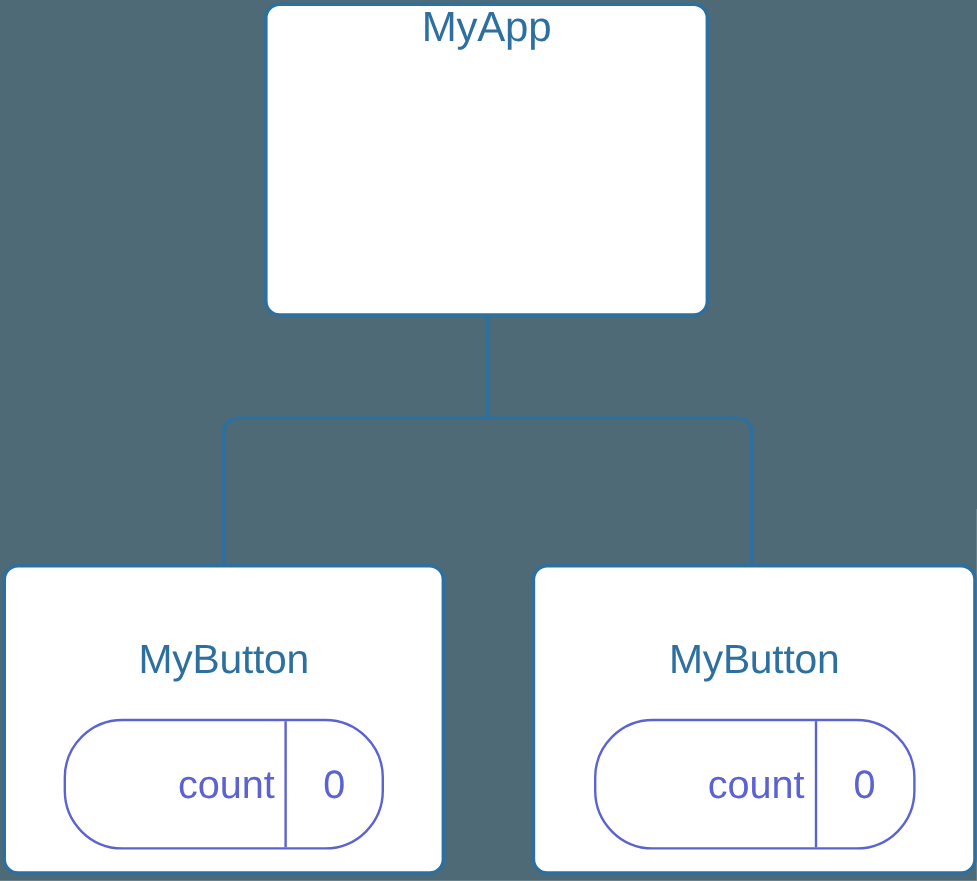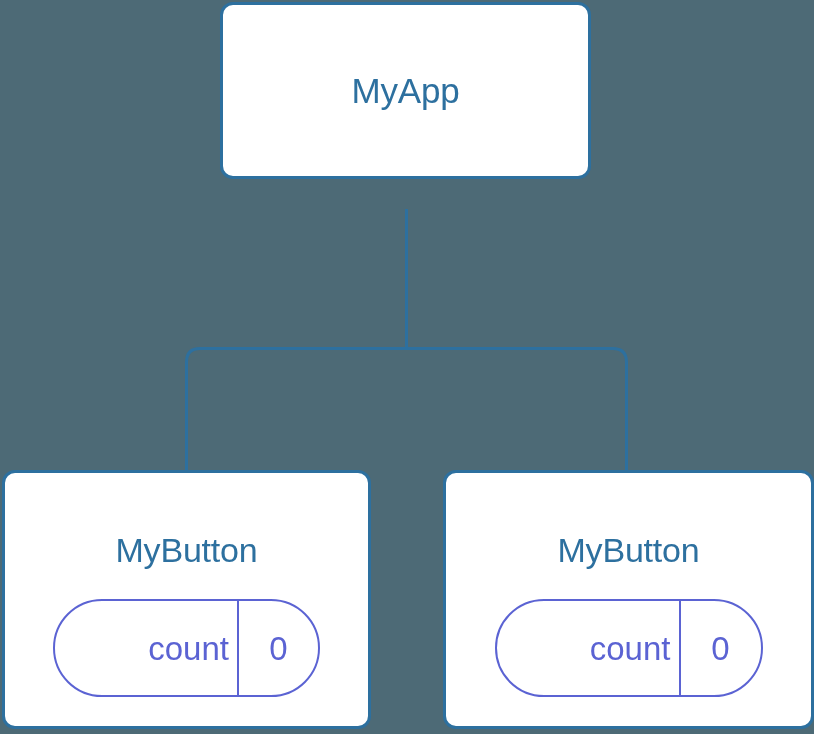--- a/index.html
+++ b/index.html
@@ -41,22 +41,21 @@
     box-sizing: border-box;
     display: flex;
     flex-direction: column;
     align-items: center;
   }
 
   .node-root {
     left: 220px;
     top: 2px;
     width: 371px;
-    height: 177px;
-    justify-content: center;
+    height: 262px;
   }
 
   .node-child-left {
     left: 2px;
     top: 470px;
     width: 369px;
     height: 259px;
   }
 
   .node-child-right {
@@ -77,21 +76,21 @@
 
   .node-child-left .node-title,
   .node-child-right .node-title {
     font-size: 34px;
     margin-top: 60px;
   }
 
   
   .state-pill {
     margin-top: 32px;
-    height: 98px;
+    height: 109px;
     border: 2px solid #5b63d3;
     border-radius: 49px;
     box-sizing: border-box;
     display: flex;
     align-items: stretch;
     background: #ffffff;
   }
 
   .node-child-left .state-pill  { width: 267px; }
   .node-child-right .state-pill { width: 268px; }

